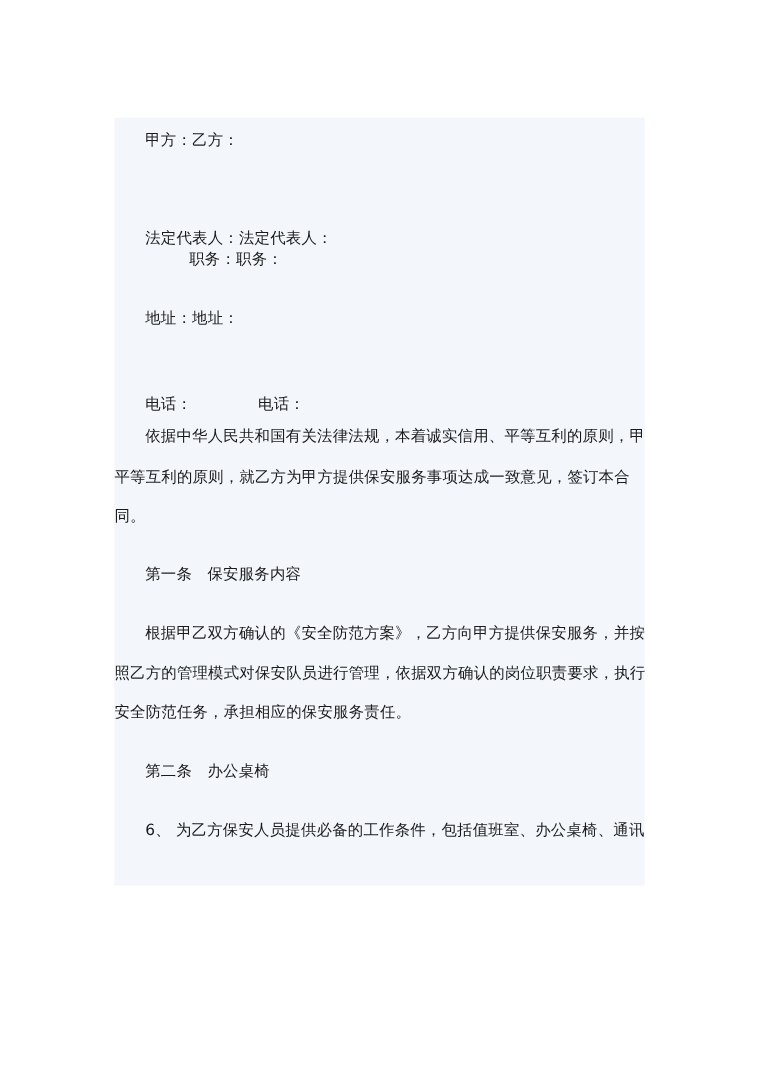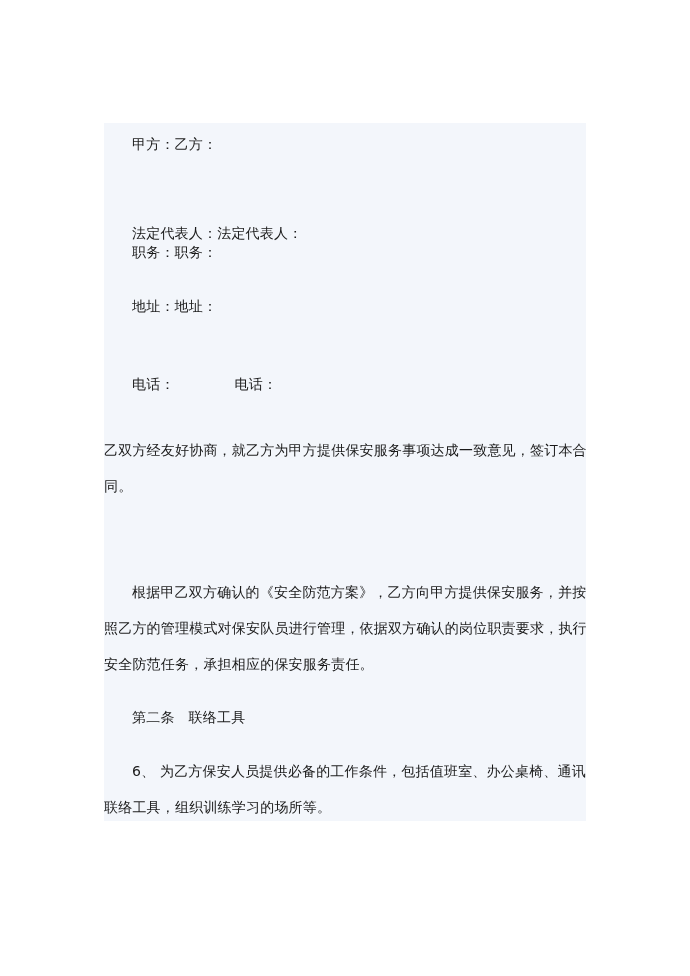--- a/index.html
+++ b/index.html
@@ -10,21 +10,21 @@
     body {
       width: 690px;
       height: 976px;
       position: relative;
       overflow: hidden;
       font-family: "DejaVu Sans", "Liberation Sans", sans-serif;
       color: #1a1a1a;
     }
     .page {
       position: absolute;
-      left: 0; top: 16px;
+      left: 0; top: 0;
       width: 690px; height: 840px;
       background: #ffffff;
     }
     .block {
       position: absolute;
       left: 104px;
       top: 107px;
       width: 482px;
       height: 698px;
       background: #f3f6fb;
@@ -48,39 +48,42 @@
   <div class="block"></div>
 
   <div class="line indent" style="top:118px;">
     <span>甲方：</span><span>乙方：</span>
   </div>
 
   <div class="line indent" style="top:172px;margin-top:35px;">
     <span>法定代表人：</span><span>法定代表人：</span>
   </div>
 
-  <div class="line indent" style="top:226px;">
+  <div class="line indent" style="top:226px;margin-left:40px;">
     <span>职务：</span><span>职务：</span>
   </div>
 
   <div class="line indent" style="top:280px;">
     <span>地址：</span><span>地址：</span>
   </div>
 
   <div class="line indent" style="top:333px;margin-top:25px;">
     <span>电话：</span><span class="gap"></span><span>电话：</span>
   </div>
 
-  <div class="line" style="top:424px;">乙双方经友好协商，就乙方为甲方提供保安服务事项达成一致意见，签订本合</div>
+  <div class="line indent" style="top:387px;">依据中华人民共和国有关法律法规，本着诚实信用、平等互利的原则，甲</div>
+  <div class="line" style="top:424px;">平等互利的原则，就乙方为甲方提供保安服务事项达成一致意见，签订本合</div>
   <div class="line" style="top:460px;">同。</div>
 
+  <div class="line indent" style="top:512px;">
+    <span>第一条</span><span class="gap-small"></span><span>保安服务内容</span>
+  </div>
 
   <div class="line indent" style="top:566px;">根据甲乙双方确认的《安全防范方案》，乙方向甲方提供保安服务，并按</div>
   <div class="line" style="top:638px;">安全防范任务，承担相应的保安服务责任。</div>
   <div class="line" style="top:602px;">照乙方的管理模式对保安队员进行管理，依据双方确认的岗位职责要求，执行</div>
 
   <div class="line indent" style="top:691px;">
-    <span>第二条</span><span class="gap-small"></span><span>联络工具</span>
+    <span>第二条</span><span class="gap-small"></span><span>办公桌椅</span>
   </div>
 
   <div class="line indent" style="top:745px;">6、 为乙方保安人员提供必备的工作条件，包括值班室、办公桌椅、通讯</div>
-  <div class="line" style="top:781px;">联络工具，组织训练学习的场所等。</div>
 </div>
 
 </body></html>

